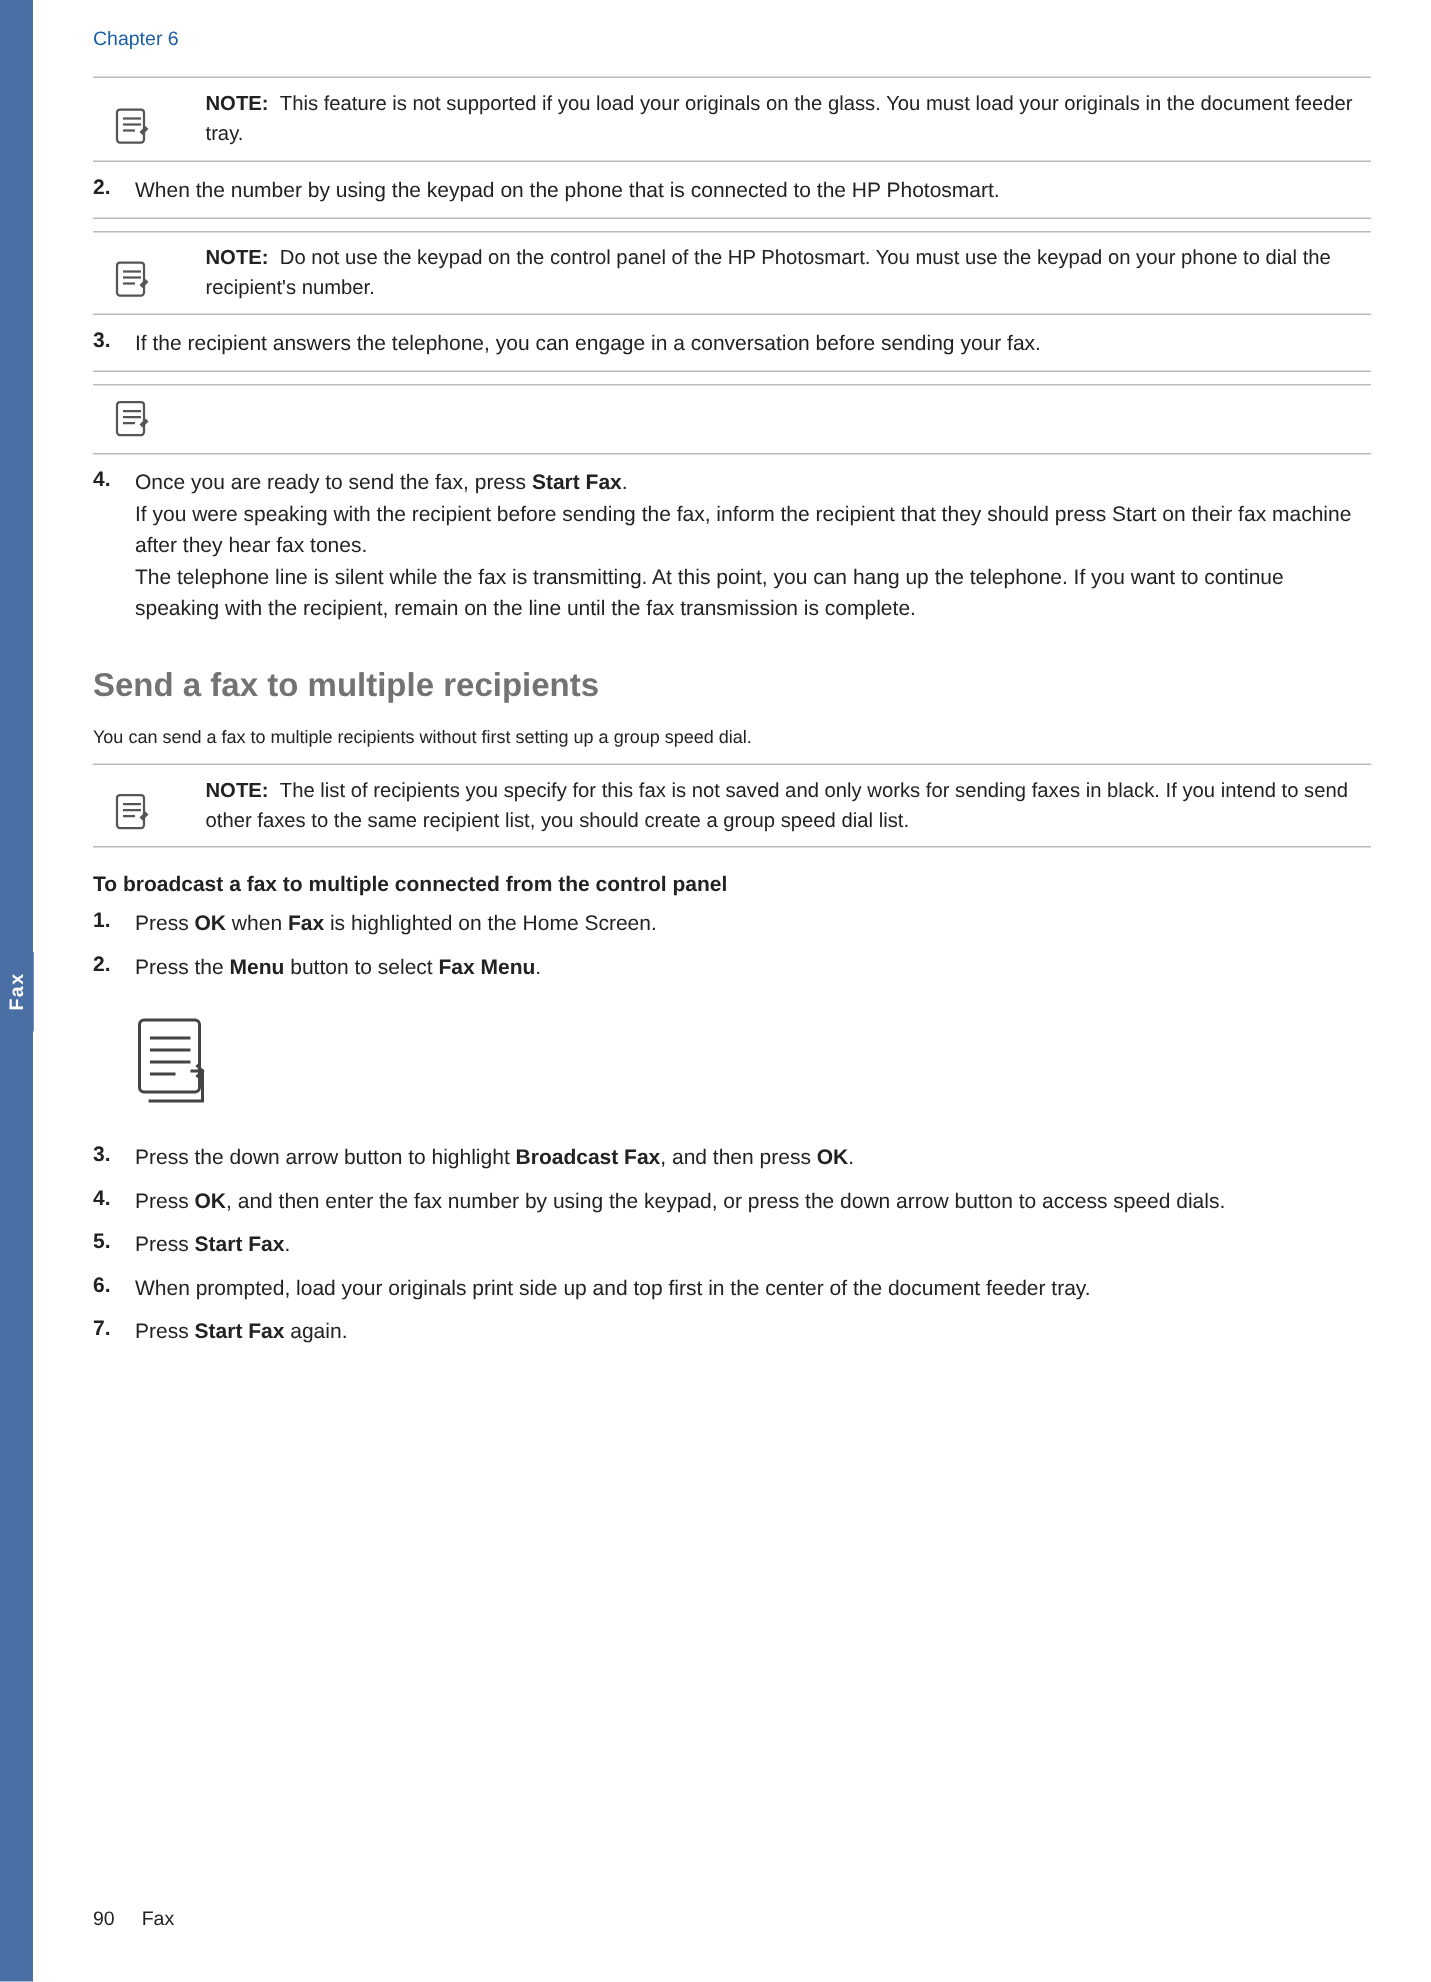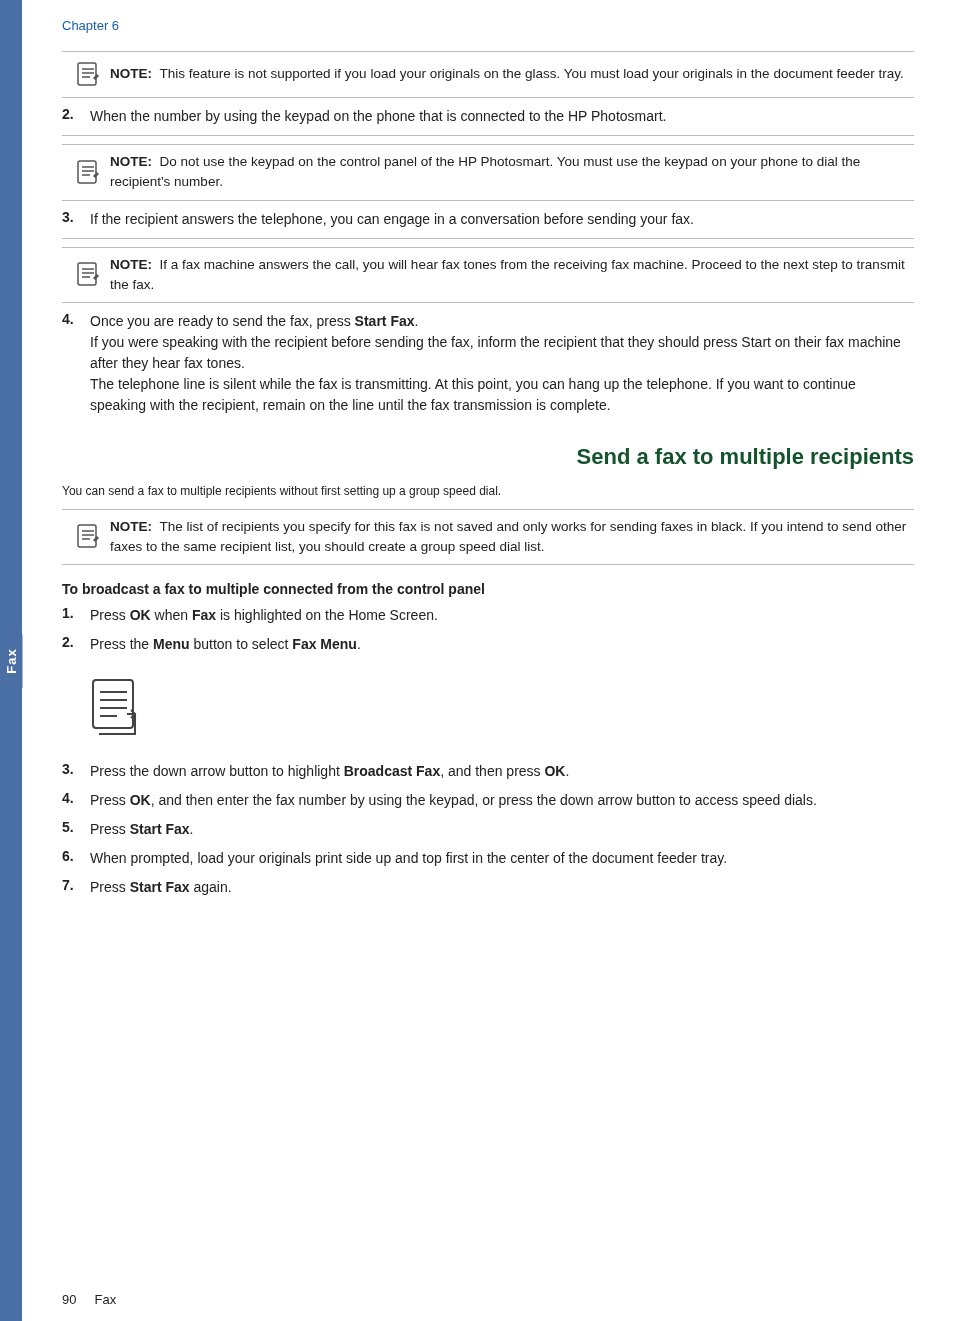--- a/index.html
+++ b/index.html
@@ -83,26 +83,27 @@
     }
     .numbered-item .content {
       flex: 1;
       font-size: 14px;
       line-height: 1.5;
     }
 
     
     .note-block {
       display: flex;
-      align-items: center;
+      align-items: flex-end;
       background: #fff;
       border-top: 1px solid #bbb;
       border-bottom: 1px solid #bbb;
       padding: 7px 0 7px 10px;
       margin: 0 0;
+      gap: 27px;
     }
     .note-icon {
       width: 32px;
       height: 30px;
       min-width: 32px;
       margin-right: 6px;
       margin-top: 1px;
       display: flex;
       align-items: flex-start;
       justify-content: center;
@@ -110,26 +111,25 @@
     .note-text {
       font-size: 13.5px;
       line-height: 1.5;
     }
     .note-text strong {
       font-weight: bold;
     }
 
     
     .section-heading {
-      color: #14532d;
+      color: #737373;
       font-size: 22px;
       font-weight: bold;
       margin: 28px 0 12px 0;
       border-bottom: none;
-      text-align: right;
     }
 
     .body-text {
       font-size: 12px;
       line-height: 1.55;
       margin-bottom: 8px;
     }
 
     
     .sub-heading {
@@ -144,21 +144,21 @@
       width: 80px;
       height: 70px;
       display: flex;
       align-items: center;
       justify-content: center;
     }
 
     
     .page-footer {
       position: absolute;
-      bottom: 14px;
+      bottom: 35px;
       left: 40px;
       right: 40px;
       display: flex;
       align-items: center;
       font-size: 13px;
       color: #222;
     }
     .footer-page-num {
       font-weight: normal;
       color: #222;
@@ -232,23 +232,20 @@
     <div class="note-block">
       <div class="note-icon">
         <svg width="28" height="28" viewBox="0 0 28 28">
           <rect x="4" y="3" width="18" height="22" rx="2" ry="2" fill="none" stroke="#555" stroke-width="1.5"></rect>
           <line x1="8" y1="9" x2="20" y2="9" stroke="#555" stroke-width="1.5"></line>
           <line x1="8" y1="13" x2="20" y2="13" stroke="#555" stroke-width="1.5"></line>
           <line x1="8" y1="17" x2="16" y2="17" stroke="#555" stroke-width="1.5"></line>
           <polygon points="19,18 23,14 25,16 21,20" fill="#555"></polygon>
         </svg>
       </div>
-      <div class="note-text">
-        <strong>NOTE:</strong>&nbsp;&nbsp;<span>If a fax machine answers the call, you will hear fax tones from the receiving fax machine. Proceed to the next step to transmit the fax.</span>
-      </div>
     </div>
 
     <div class="numbered-item">
       <span class="num">4.</span>
       <span class="content">
         Once you are ready to send the fax, press <b>Start Fax</b>.<br>
         If you were speaking with the recipient before sending the fax, inform the recipient that they should press Start on their fax machine after they hear fax tones.<br>
         The telephone line is silent while the fax is transmitting. At this point, you can hang up the telephone. If you want to continue speaking with the recipient, remain on the line until the fax transmission is complete.
       </span>
     </div>

